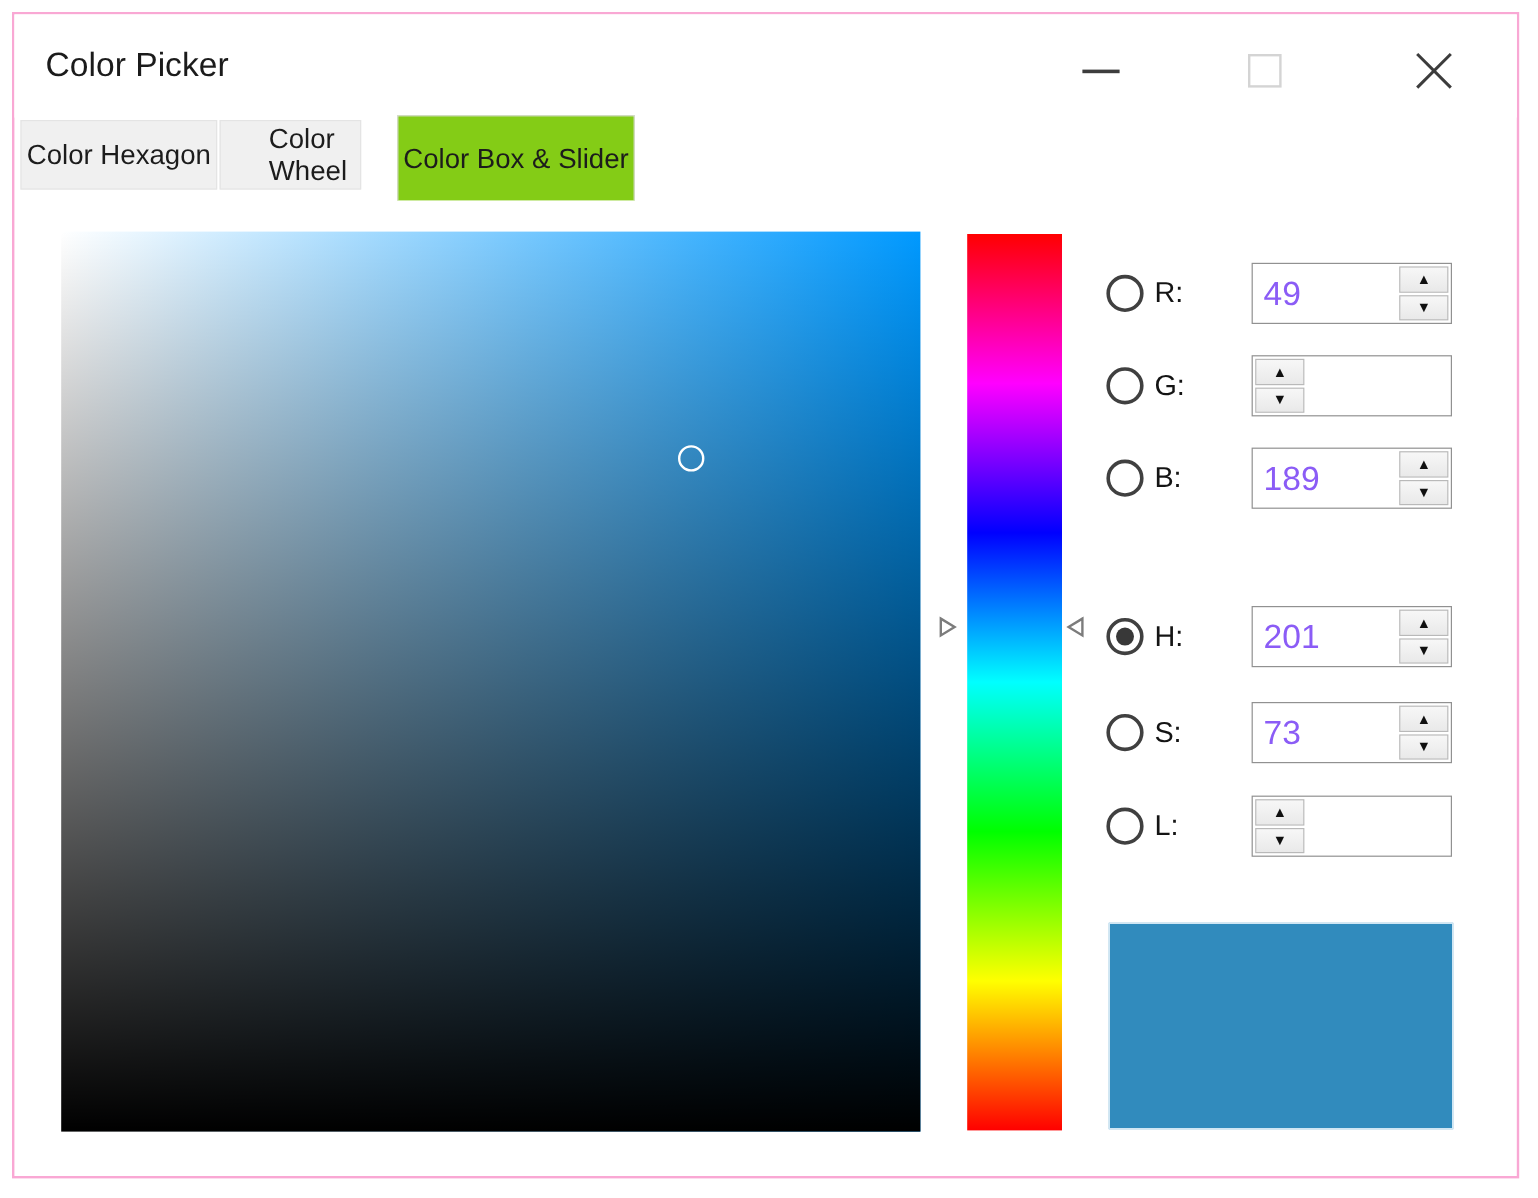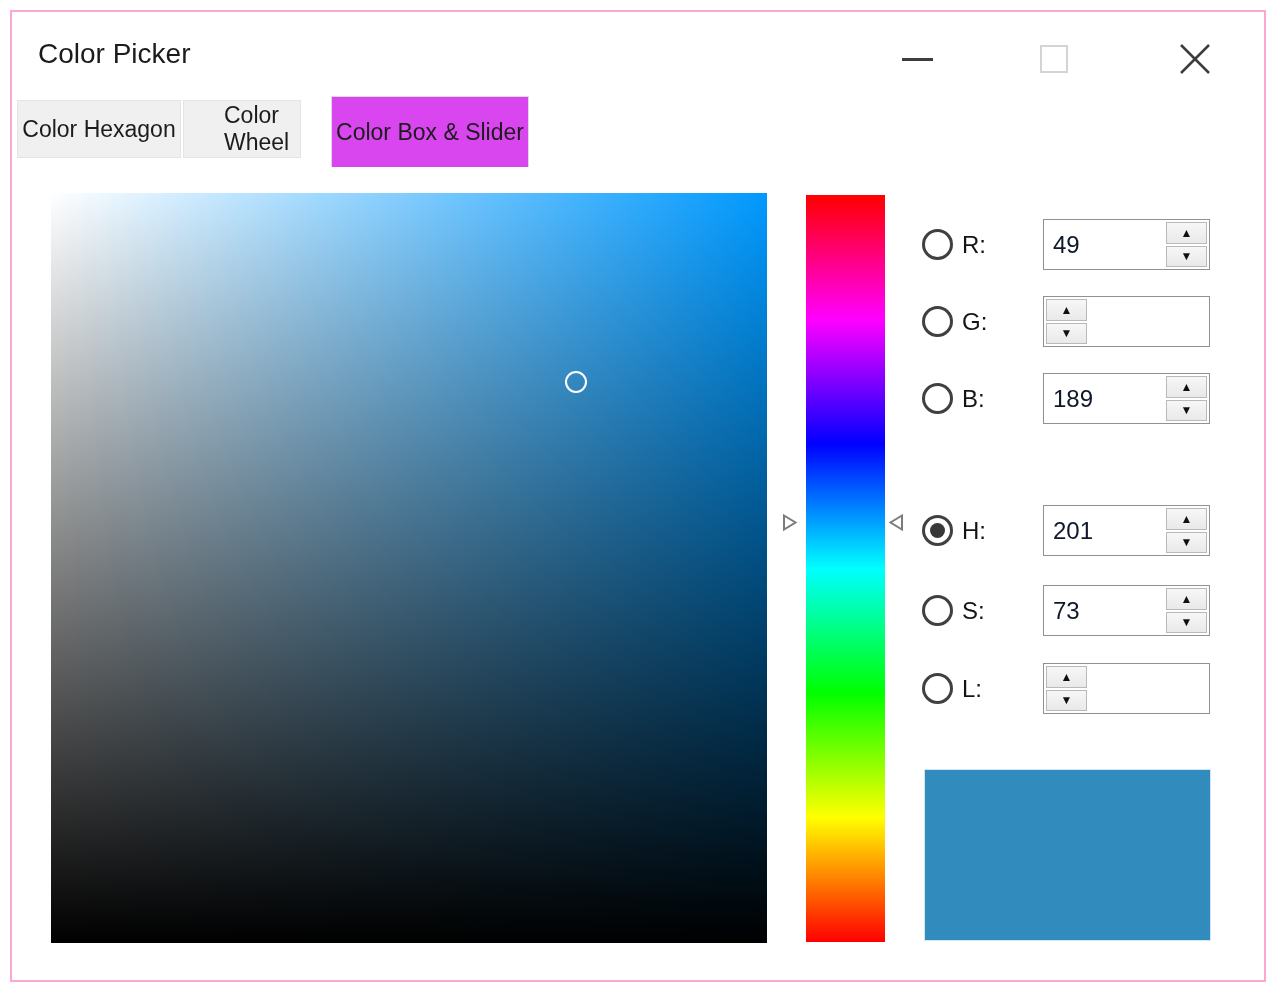--- a/index.html
+++ b/index.html
@@ -35,21 +35,21 @@
     position: absolute; top: 4px; height: 58px;
     background: #f0f0f0; border: 1px solid #e4e4e4;
     display: flex; align-items: center; justify-content: center;
     font-size: 23px; color: #1c1c1c; cursor: default;
   }
   .tab-0 { left: 5px;   width: 164px; }
   .tab-1 { left: 171px; width: 118px; padding-left: 40px; }
   .tab-2 { left: 319px; width: 198px; }
   .tab.active {
     top: 0; height: 71px;
-    background: #d946ef; border: 1px solid #dcdcdc; border-bottom: none;
+    background: #84cc16; border: 1px solid #dcdcdc; border-bottom: none;
     z-index: 2;
   }
   
   .colorbox {
     position: absolute; left: 39px; top: 181px;
     width: 716px; height: 750px;
     background:
       linear-gradient(to bottom, rgba(0,0,0,0) 0%, #000 100%),
       linear-gradient(to right, #ffffff 0%, #0099ff 100%);
   }
@@ -88,21 +88,21 @@
     left: 5px; top: 5px; width: 15px; height: 15px;
     border-radius: 50%; background: #383838;
   }
   .chan-label { margin-left: 9px; width: 44px; font-size: 24px; color: #141414; }
   .spin {
     margin-left: auto; width: 167px; height: 51px;
     border: 1px solid #919191; background: #fff;
     display: flex; align-items: stretch;
   }
   .spin-value {
-    flex: 1; font-size: 24px; color: #0f172a;
+    flex: 1; font-size: 28px; color: #8b5cf6;
     display: flex; align-items: center; padding-left: 9px;
   }
   .spin-btns {
     width: 45px; display: flex; flex-direction: column;
     padding: 2px; gap: 2px;
   }
   .spin-btn {
     flex: 1; background: linear-gradient(#f7f7f7, #e9e9e9);
     border: 1px solid #b9b9b9;
     display: flex; align-items: center; justify-content: center;

